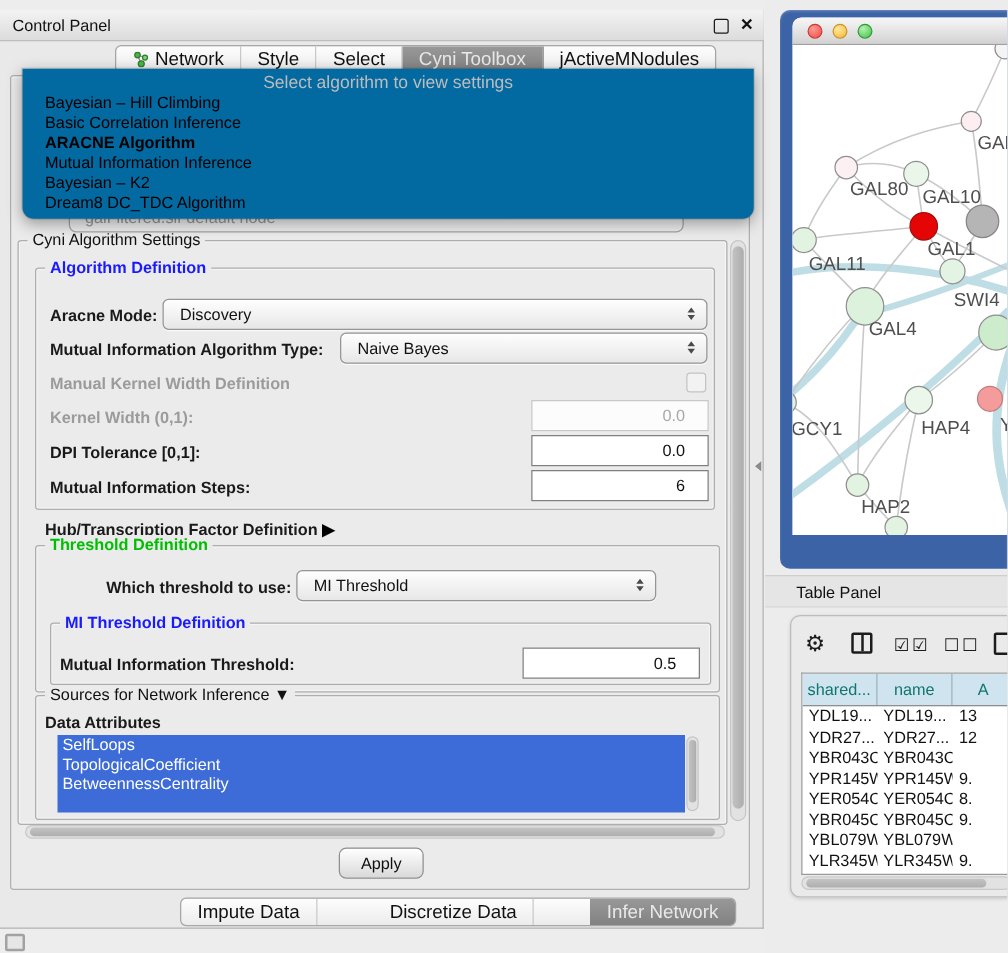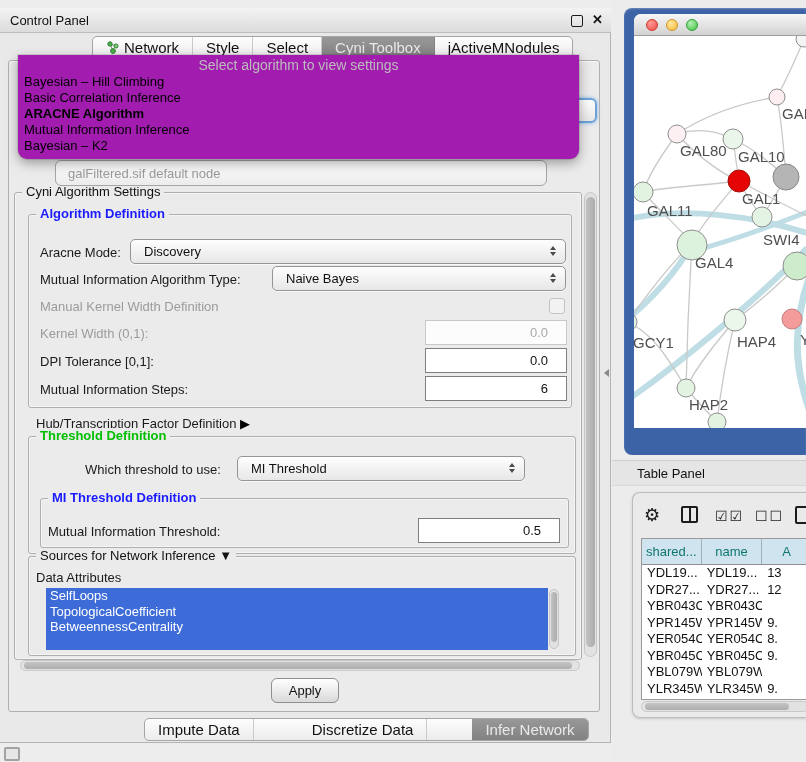--- a/index.html
+++ b/index.html
@@ -16,32 +16,32 @@
   .tab{font-size:15px;color:#111;padding:0 13px;display:flex;align-items:center;gap:5px;border-right:1px solid #c9c9c9;white-space:nowrap;text-align:center;}
   .tab:last-child{border-right:none;}
   .tab.sel{background:linear-gradient(#989898,#828282);color:#e9e9e9;border-right-color:#828282;}
   
   #main-panel{left:8px;top:60px;width:592px;height:652px;background:#ebebeb;border:1px solid #b0b0b0;border-radius:3px;box-sizing:border-box;box-shadow:inset 0 1px 0 #f8f8f8;}
   
   .grp{position:absolute;border:1px solid #aeaeae;border-radius:3px;box-shadow:inset 0 0 0 1px rgba(255,255,255,.5);}
   .grp>.legend{position:absolute;top:-9px;left:7px;background:#ebebeb;padding:0 4px;font-size:13px;color:#111;white-space:nowrap;}
   .legend.blue{color:#1a1aff;font-weight:bold;}
   .legend.green{color:#00bf00;font-weight:bold;}
-  .lbl{position:absolute;font-size:13px;font-weight:normal;color:#1a1a1a;white-space:nowrap;}
+  .lbl{position:absolute;font-size:13px;font-weight:bold;color:#1a1a1a;white-space:nowrap;}
   .lbl.dis{color:#9b9b9b;}
   .combo{position:absolute;height:25px;background:linear-gradient(#fefefe,#e7e7e7);border:1px solid #959595;border-radius:5px;box-sizing:border-box;font-size:13px;color:#111;display:flex;align-items:center;padding:0 24px 0 13px;box-shadow:0 1px 0 rgba(255,255,255,.7);}
   .combo .arr{position:absolute;right:9px;top:50%;margin-top:-6px;display:flex;flex-direction:column;gap:2px;}
   .t-up{width:0;height:0;border-left:3.5px solid transparent;border-right:3.5px solid transparent;border-bottom:4.5px solid #4a4a4a;}
   .t-dn{width:0;height:0;border-left:3.5px solid transparent;border-right:3.5px solid transparent;border-top:4.5px solid #4a4a4a;}
   .num{position:absolute;height:25px;background:#fff;border:1px solid #7f7f7f;box-sizing:border-box;font-size:13px;color:#111;text-align:right;padding:0 18px;line-height:23px;}
   .num.dis{background:#fcfcfc;border-color:#c8c8c8;color:#a9a9a9;}
   .chk{position:absolute;width:14px;height:14px;border:1px solid #c4c4c4;border-radius:3px;background:#f2f2f2;}
   
-  #algo-overlay{left:18px;top:55px;width:561px;background:#a21caf;border-radius:0 0 9px 9px;
-    box-shadow:0 4px 12px rgba(0,0,0,.35),0 0 0 1px rgba(0,0,0,.1);padding:2px 0 5px;z-index:50;}
+  #algo-overlay{left:18px;top:55px;width:561px;background:#0369a1;border-radius:0 0 9px 9px;
+    box-shadow:0 4px 12px rgba(0,0,0,.35),0 0 0 1px rgba(0,0,0,.1);padding:2px 12px 5px;z-index:50;}
   #algo-overlay .ph{font-size:14px;color:#bcbcbc;text-align:center;height:17px;line-height:17px;}
   #algo-overlay .item{font-size:13px;color:#000;height:16px;line-height:16px;padding:0 6px;white-space:nowrap;}
   #algo-overlay .item.bold{font-weight:bold;}
   
   #focus-combo{left:60px;top:98px;width:537px;height:25px;border:2px solid #6ea3d8;border-radius:6px;background:linear-gradient(#fdfdfd,#e7e7e7);box-shadow:0 0 4px #85b7e8;box-sizing:border-box;z-index:6;}
   #bg-combo{left:55px;top:160px;width:492px;height:26px;border:1px solid #a5a5a5;border-radius:6px;background:linear-gradient(#fdfdfd,#ececec);box-sizing:border-box;font-size:13px;color:#9a9a9a;display:flex;align-items:center;padding:0 12px;z-index:5;}
   
   #attr-list{left:46px;top:588px;width:502px;height:62px;background:#3d6cd9;overflow:hidden;}
   #attr-list .li{font-size:13px;color:#fff;line-height:15.5px;padding-left:4px;white-space:nowrap;}
   .vsb{position:absolute;background:#e2e2e2;border:1px solid #c6c6c6;border-radius:7px;box-sizing:border-box;}
@@ -217,20 +217,21 @@
   </div>
 
 <div class="abs" id="algo-overlay">
   <div class="ph">Select algorithm to view settings</div>
   <div id="algo-items">
       <div class="item">Bayesian – Hill Climbing</div>
       <div class="item">Basic Correlation Inference</div>
       <div class="item bold">ARACNE Algorithm</div>
       <div class="item">Mutual Information Inference</div>
       <div class="item">Bayesian – K2</div>
+      <div class="item">Dream8 DC_TDC Algorithm</div>
     </div>
 </div>
 
 <div class="abs" id="net-frame"></div>
 <div class="abs" id="net-win">
   <div id="net-titlebar">
     <span class="light red"></span>
     <span class="light yellow"></span>
     <span class="light green"></span>
   </div>

